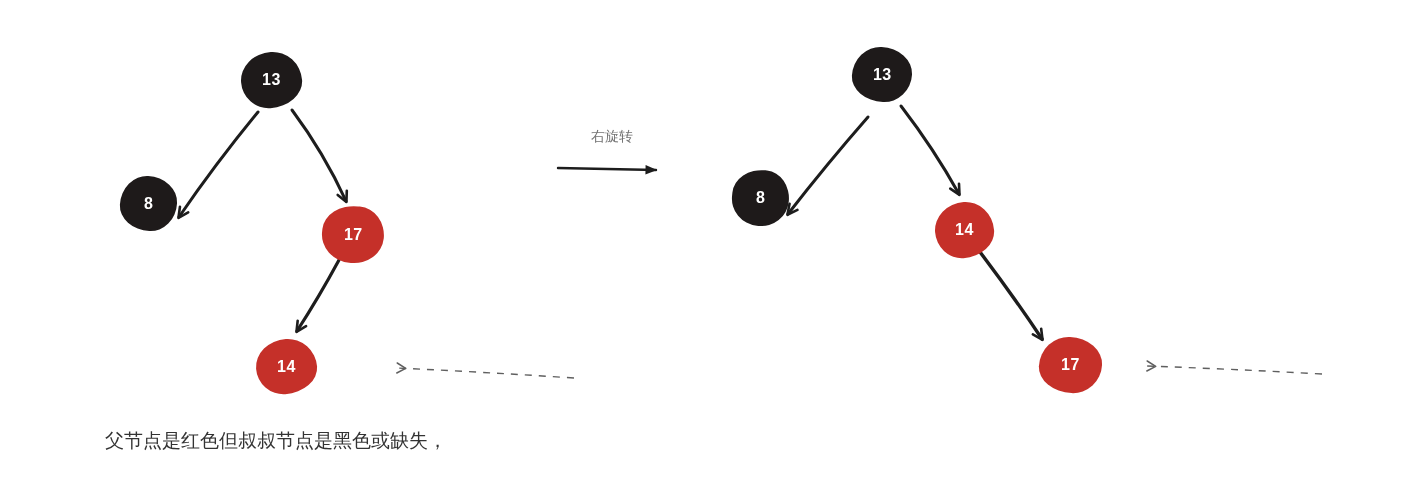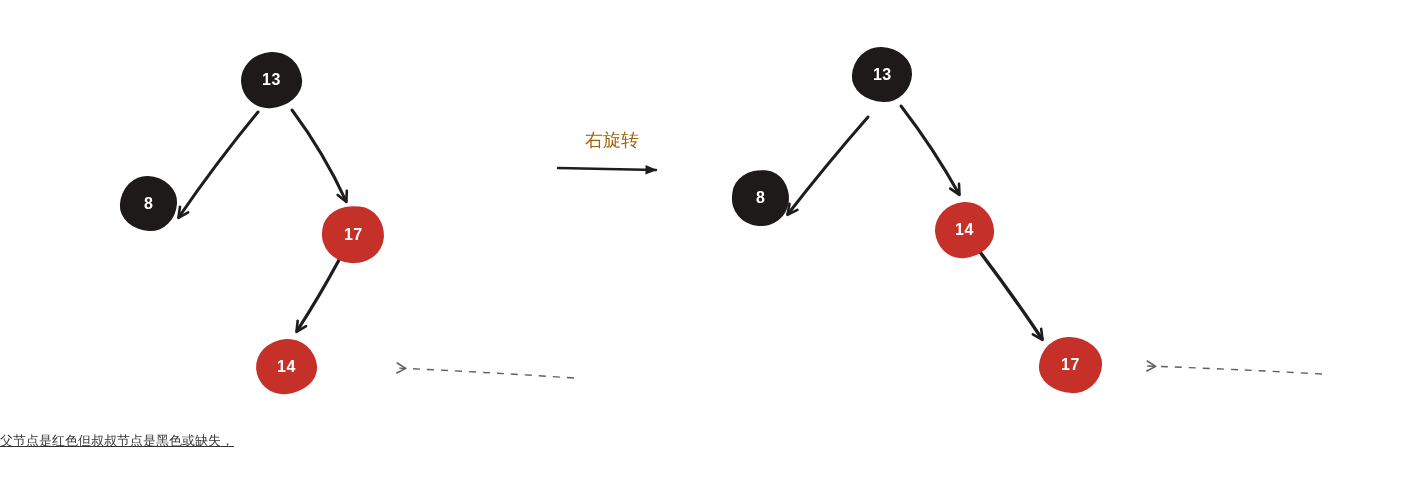--- a/index.html
+++ b/index.html
@@ -40,32 +40,32 @@
   .blob-b { border-radius: 47% 53% 46% 54% / 55% 47% 53% 45%; transform: rotate(3deg); }
   .blob-b > span { transform: rotate(-3deg); }
   .blob-c { border-radius: 55% 45% 50% 50% / 47% 53% 50% 50%; transform: rotate(6deg); }
   .blob-c > span { transform: rotate(-6deg); }
   .rotation-label {
     position: absolute;
     left: 556px;
     top: 128px;
     width: 112px;
     text-align: center;
-    font-size: 18px;
-    color: #a16207;
+    font-size: 14px;
+    color: #737373;
   }
   .caption {
     position: absolute;
     left: 0px;
     top: 431px;
     width: 552px;
-    font-size: 13px;
+    text-align: center;
+    font-size: 19px;
     line-height: 20px;
     color: #333333;
-    text-decoration: underline;
   }
 </style>
 </head>
 <body>
 
 <div id="canvas">
 
   <svg id="arrow-layer" viewBox="0 0 1405 493" xmlns="http://www.w3.org/2000/svg">
     <defs>
       <marker id="headV" viewBox="0 0 16 16" refX="12" refY="8" markerWidth="16" markerHeight="16" markerUnits="userSpaceOnUse" orient="auto">

